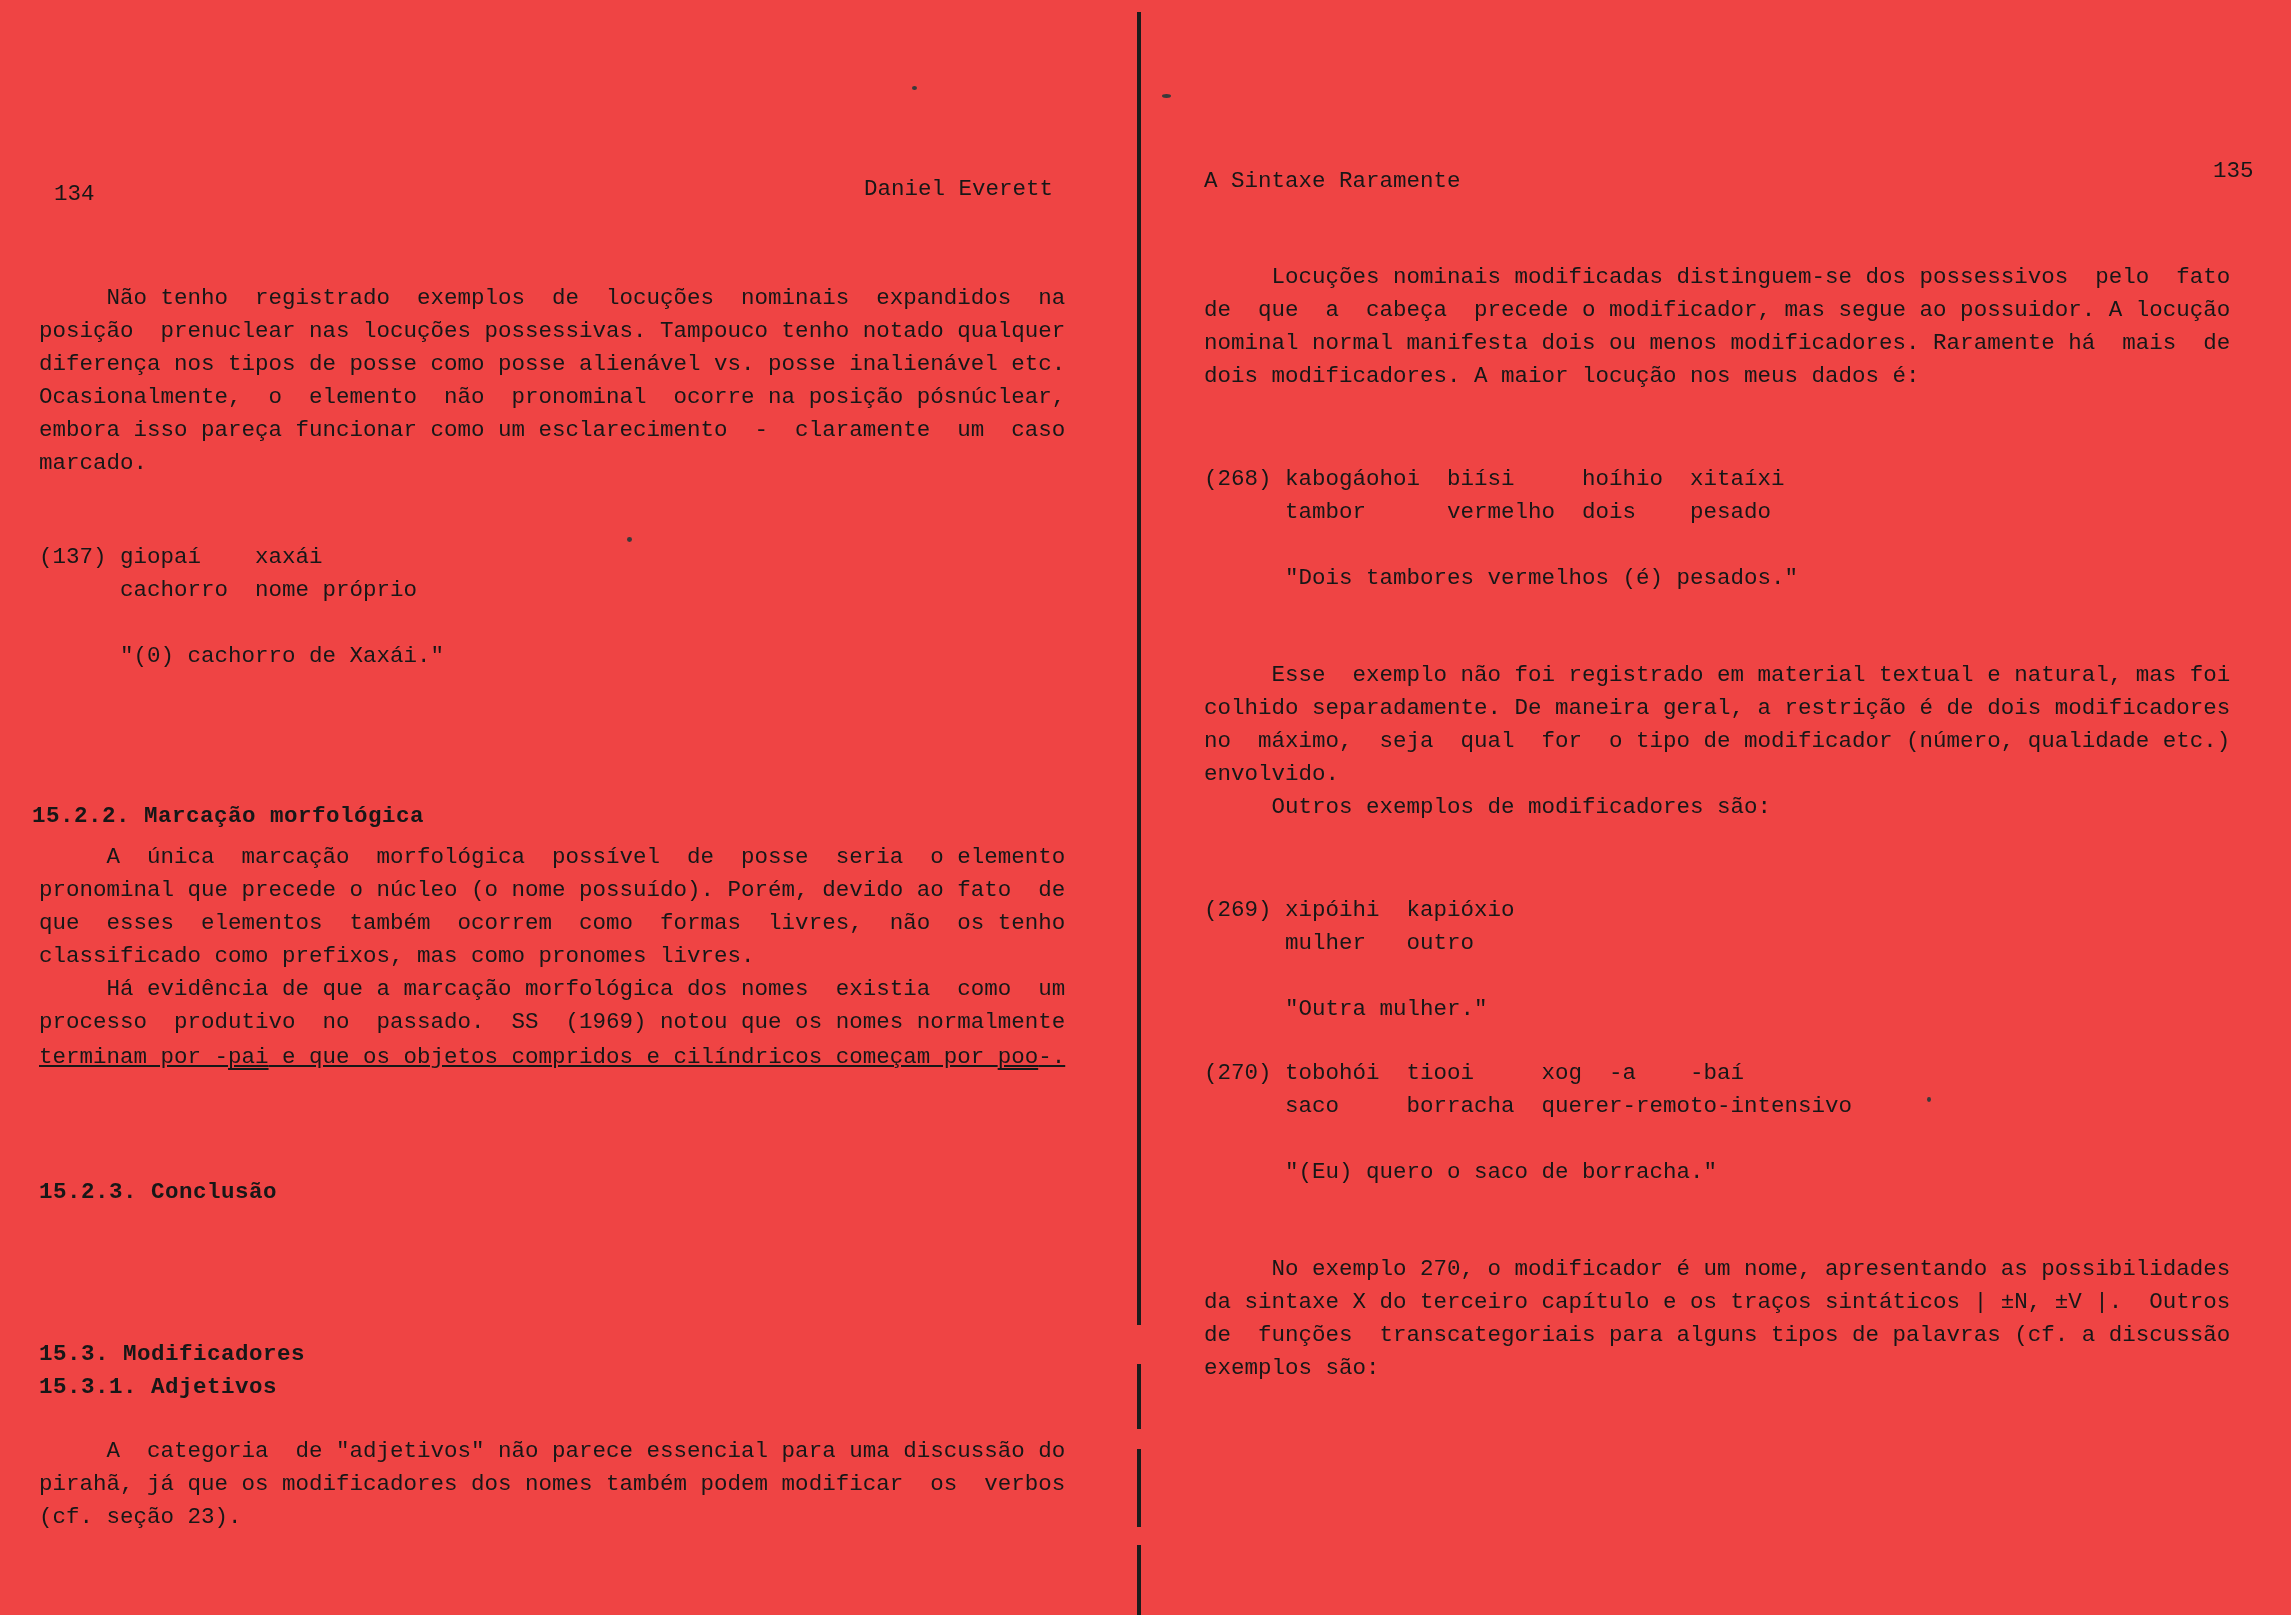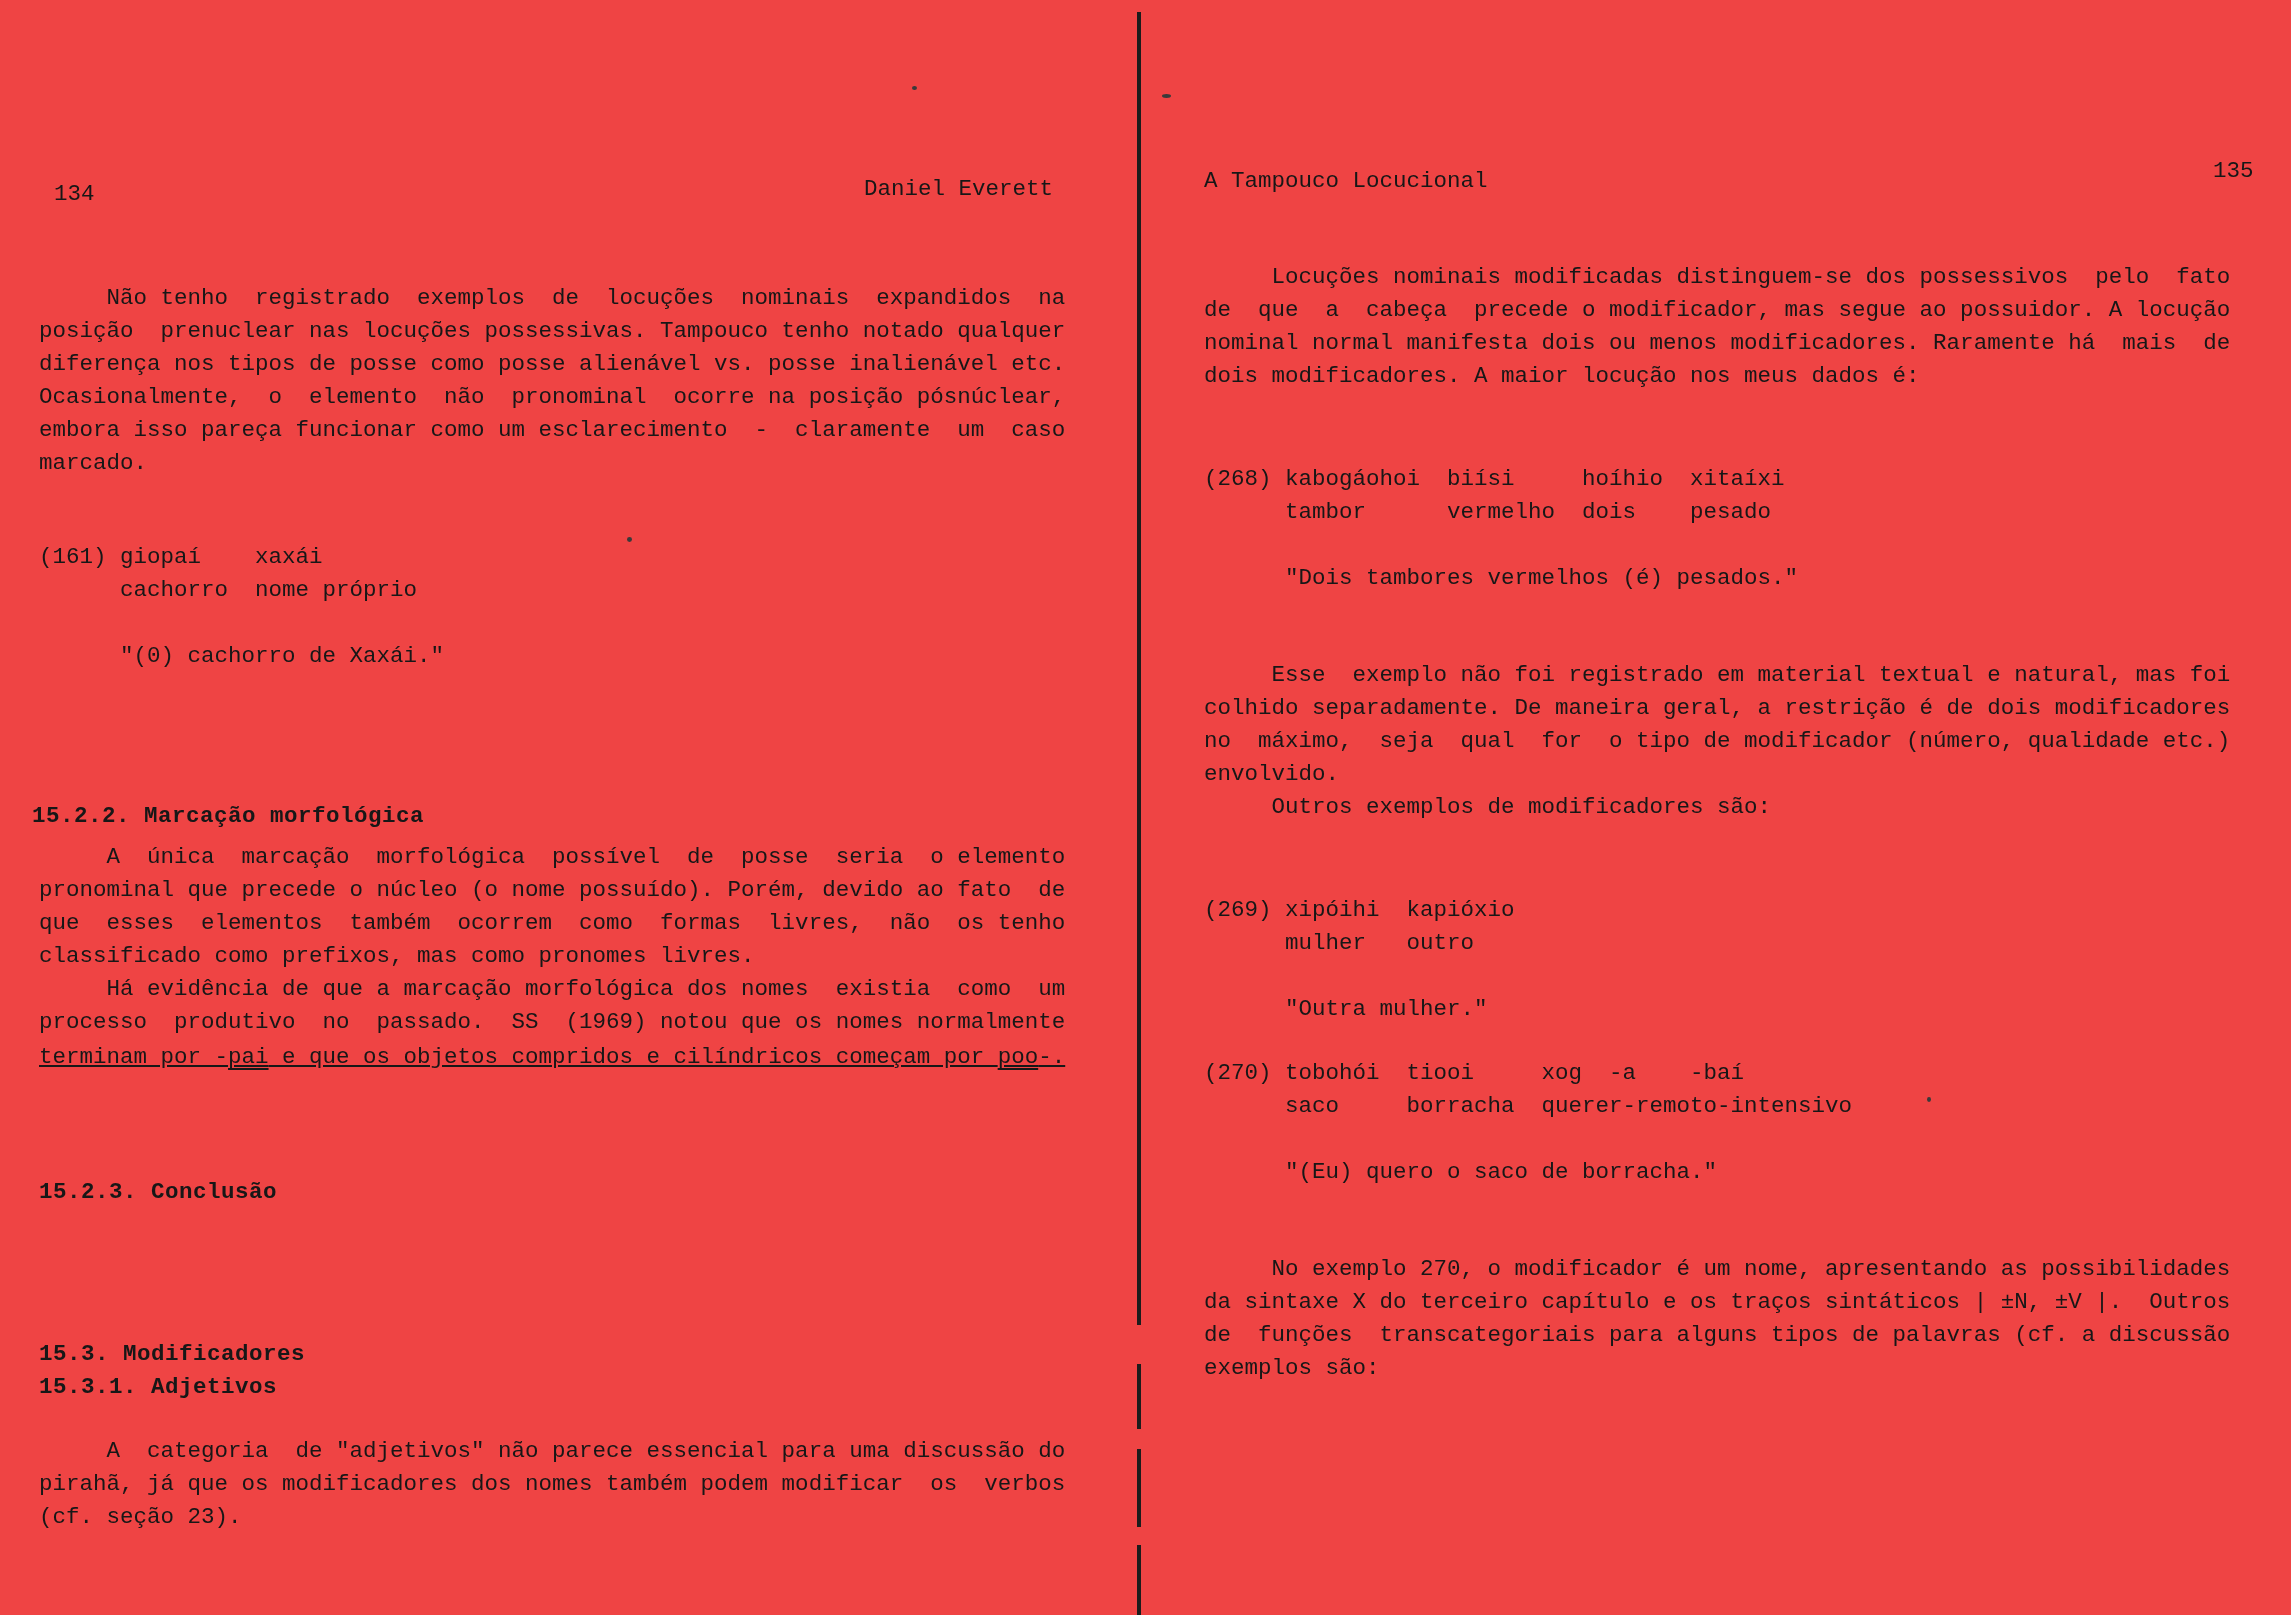--- a/index.html
+++ b/index.html
@@ -33,36 +33,36 @@
   <div class="speck" style="left:1162px; top:94px;  width:8.8px;  height:3.9px;"></div>
   <div class="speck" style="left:912px;  top:86px;  width:4.9px;  height:3.9px;"></div>
   <div class="speck" style="left:627px;  top:537px; width:4.9px;  height:4.9px;"></div>
   <div class="speck" style="left:1927px; top:1097px;width:3.9px;  height:4.9px;"></div>
 
   <div class="block" style="left:54px;  top:178px;">134</div>
   <div class="block" style="left:864px; top:173px;">Daniel Everett</div>
 
   <div class="block" style="left:39px; top:282px;"><div class="line">     Não tenho  registrado  exemplos  de  locuções  nominais  expandidos  na</div><div class="line">posição  prenuclear nas locuções possessivas. Tampouco tenho notado qualquer</div><div class="line">diferença nos tipos de posse como posse alienável vs. posse inalienável etc.</div><div class="line">Ocasionalmente,  o  elemento  não  pronominal  ocorre na posição pósnúclear,</div><div class="line">embora isso pareça funcionar como um esclarecimento  -  claramente  um  caso</div><div class="line">marcado.</div></div>
 
-  <div class="block" style="left:39px; top:541px;"><div class="line">(161) giopaí    xaxái</div><div class="line">      cachorro  nome próprio</div><div class="line"></div><div class="line">      "(0) cachorro de Xaxái."</div></div>
+  <div class="block" style="left:39px; top:541px;"><div class="line">(137) giopaí    xaxái</div><div class="line">      cachorro  nome próprio</div><div class="line"></div><div class="line">      "(0) cachorro de Xaxái."</div></div>
 
   <div class="block bold" style="left:32px; top:772px;margin-top:28px;">15.2.2. Marcação morfológica</div>
 
   <div class="block" style="left:39px; top:841px;"><div class="line">     A  única  marcação  morfológica  possível  de  posse  seria  o elemento</div><div class="line">pronominal que precede o núcleo (o nome possuído). Porém, devido ao fato  de</div><div class="line">que  esses  elementos  também  ocorrem  como  formas  livres,  não  os tenho</div><div class="line">classificado como prefixos, mas como pronomes livres.</div><div class="line">     Há evidência de que a marcação morfológica dos nomes  existia  como  um</div><div class="line">processo  produtivo  no  passado.  SS  (1969) notou que os nomes normalmente</div></div>
   <div class="block" style="left:39px; top:1041px;text-decoration:underline;"><span>terminam por -</span><span class="u">pai</span><span> e que os objetos compridos e cilíndricos começam por </span><span class="u">poo</span><span>-.</span></div>
 
   <div class="block bold" style="left:39px; top:1176px;">15.2.3. Conclusão</div>
 
 
   <div class="block bold" style="left:39px; top:1338px;">15.3. Modificadores</div>
   <div class="block bold" style="left:39px; top:1371px;">15.3.1. Adjetivos</div>
 
   <div class="block" style="left:39px; top:1435px;"><div class="line">     A  categoria  de "adjetivos" não parece essencial para uma discussão do</div><div class="line">pirahã, já que os modificadores dos nomes também podem modificar  os  verbos</div><div class="line">(cf. seção 23).</div></div>
 
-  <div class="block" style="left:1204px; top:165px;">A Tampouco Locucional</div>
+  <div class="block" style="left:1204px; top:165px;">A Sintaxe Raramente</div>
   <div class="block" style="left:2213px; top:155px;">135</div>
 
   <div class="block" style="left:1204px; top:261px;"><div class="line">     Locuções nominais modificadas distinguem-se dos possessivos  pelo  fato</div><div class="line">de  que  a  cabeça  precede o modificador, mas segue ao possuidor. A locução</div><div class="line">nominal normal manifesta dois ou menos modificadores. Raramente há  mais  de</div><div class="line">dois modificadores. A maior locução nos meus dados é:</div></div>
 
   <div class="block" style="left:1204px; top:463px;"><div class="line">(268) kabogáohoi  biísi     hoíhio  xitaíxi</div><div class="line">      tambor      vermelho  dois    pesado</div><div class="line"></div><div class="line">      "Dois tambores vermelhos (é) pesados."</div></div>
 
   <div class="block" style="left:1204px; top:659px;"><div class="line">     Esse  exemplo não foi registrado em material textual e natural, mas foi</div><div class="line">colhido separadamente. De maneira geral, a restrição é de dois modificadores</div><div class="line">no  máximo,  seja  qual  for  o tipo de modificador (número, qualidade etc.)</div><div class="line">envolvido.</div><div class="line">     Outros exemplos de modificadores são:</div></div>
 
   <div class="block" style="left:1204px; top:894px;"><div class="line">(269) xipóihi  kapióxio</div><div class="line">      mulher   outro</div><div class="line"></div><div class="line">      "Outra mulher."</div></div>
 

